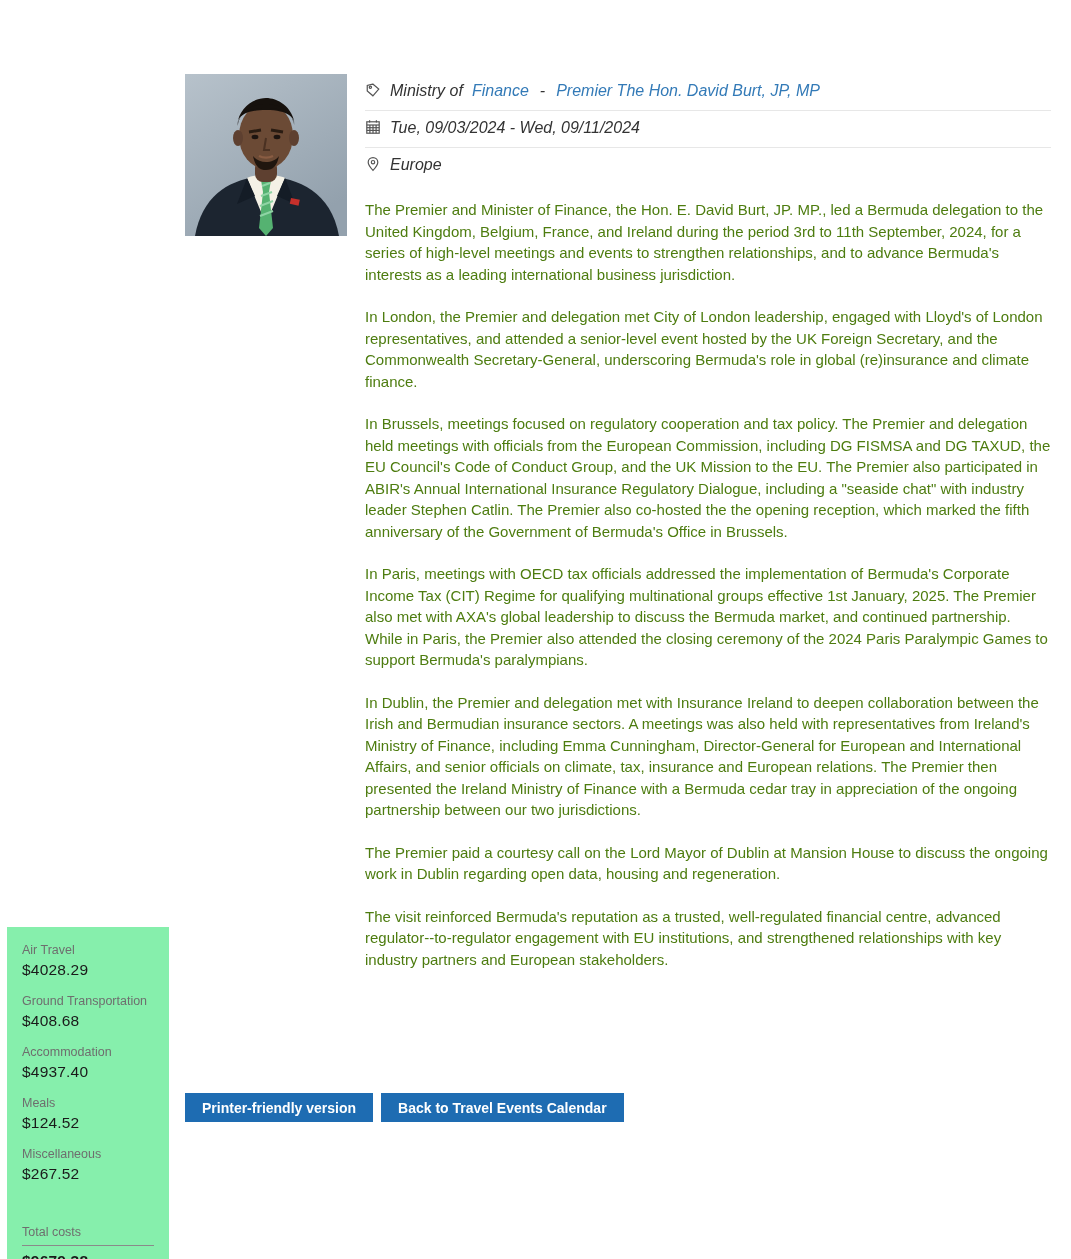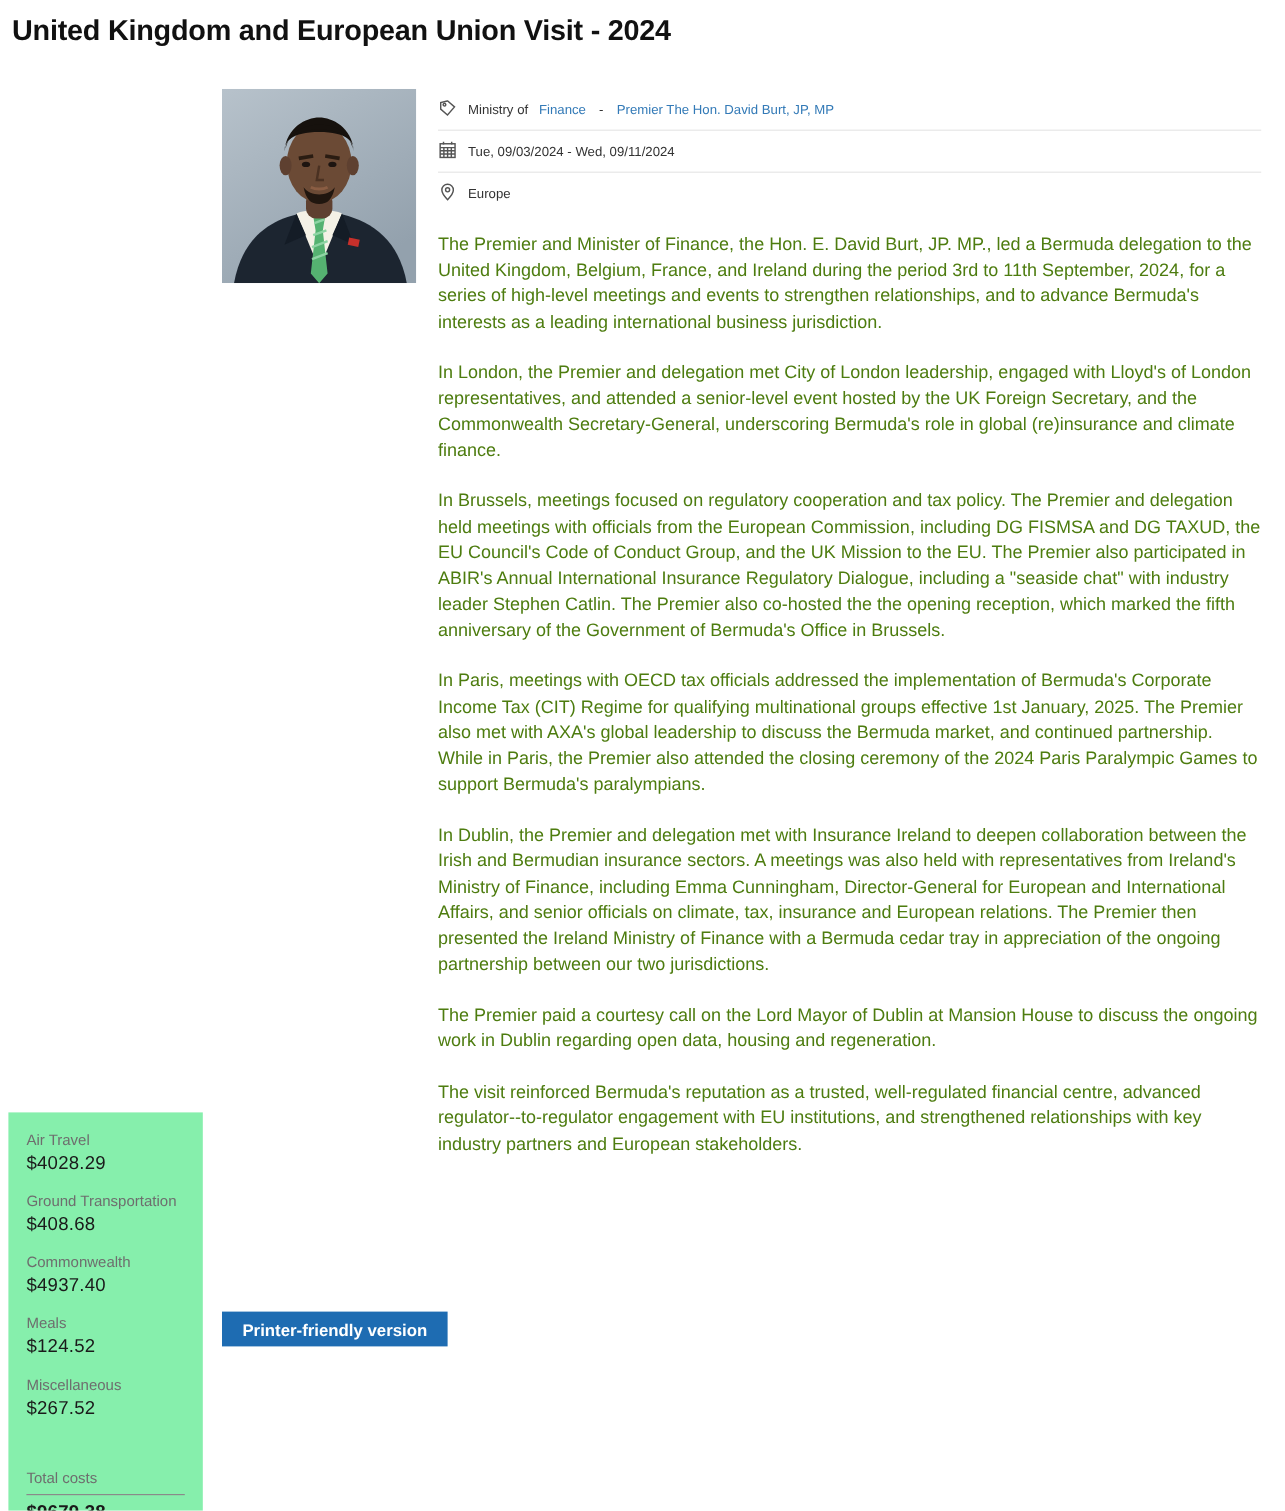--- a/index.html
+++ b/index.html
@@ -13,23 +13,23 @@
   }
 
   .main-row { position:absolute; left:185px; top:74px; width:876px; display:flex; gap:18px; }
 
   .photo { width:162px; height:162px; flex:0 0 auto; overflow:hidden; }
   .photo svg { display:block; }
 
   .content { flex:1 1 auto; min-width:0; padding-right:10px; }
 
   .meta-row {
-    display:flex; align-items:flex-end; gap:9px;
+    display:flex; align-items:flex-start; gap:9px;
     padding:8px 0 10px; border-bottom:1px solid #e7e7e7;
-    font-size:11px; color:#333;
+    font-size:16px; color:#333;font-style:italic;
   }
   .meta-row.last { border-bottom:none; }
   .meta-icon { display:inline-flex; width:16px; height:16px; flex:0 0 auto; color:#555; }
   .meta-icon svg { width:16px; height:16px; }
   a.meta-link { color:#337ab7; text-decoration:none; cursor:pointer; }
   .meta-sep { color:#333; padding:0 2px; }
 
   .body-text { margin-top:15px; font-size:15px; line-height:21.5px; color:#4d7c0f; }
   .body-text p { margin:0 0 21px 0; }
 
@@ -51,21 +51,20 @@
   .cost-group.total .cost-label {
     border-bottom:1px solid #8a8a8a; padding-bottom:6px; margin-bottom:6px;margin-top:42px;
   }
   .cost-group.total .cost-value { font-weight:bold; }
 </style>
 </head>
 <body>
 
 <div class="page">
 
-  <h1 class="page-title">United Kingdom and European Union Visit - 2024</h1>
 
   <div class="main-row">
 
     <div class="photo">
       <svg width="162" height="162" viewBox="0 0 162 162" xmlns="http://www.w3.org/2000/svg">
         <defs>
           <linearGradient id="bg" x1="0" y1="0" x2="0.6" y2="1">
             <stop offset="0" stop-color="#b7c2cb"></stop>
             <stop offset="1" stop-color="#93a1ad"></stop>
           </linearGradient>
@@ -163,34 +162,35 @@
   <aside class="costs">
     <div class="cost-group">
       <div class="cost-label">Air Travel</div>
       <div class="cost-value">$4028.29</div>
     </div>
     <div class="cost-group">
       <div class="cost-label">Ground Transportation</div>
       <div class="cost-value">$408.68</div>
     </div>
     <div class="cost-group">
-      <div class="cost-label">Commonwealth</div>
+      <div class="cost-label">Accommodation</div>
       <div class="cost-value">$4937.40</div>
     </div>
     <div class="cost-group">
       <div class="cost-label">Meals</div>
       <div class="cost-value">$124.52</div>
     </div>
     <div class="cost-group">
       <div class="cost-label">Miscellaneous</div>
       <div class="cost-value">$267.52</div>
     </div>
     <div class="cost-group total">
       <div class="cost-label">Total costs</div>
       <div class="cost-value">$9679.38</div>
     </div>
   </aside>
 
   <div class="buttons-row">
     <button class="btn">Printer-friendly version</button>
+    <button class="btn">Back to Travel Events Calendar</button>
   </div>
 
 </div>
 
 </body></html>

